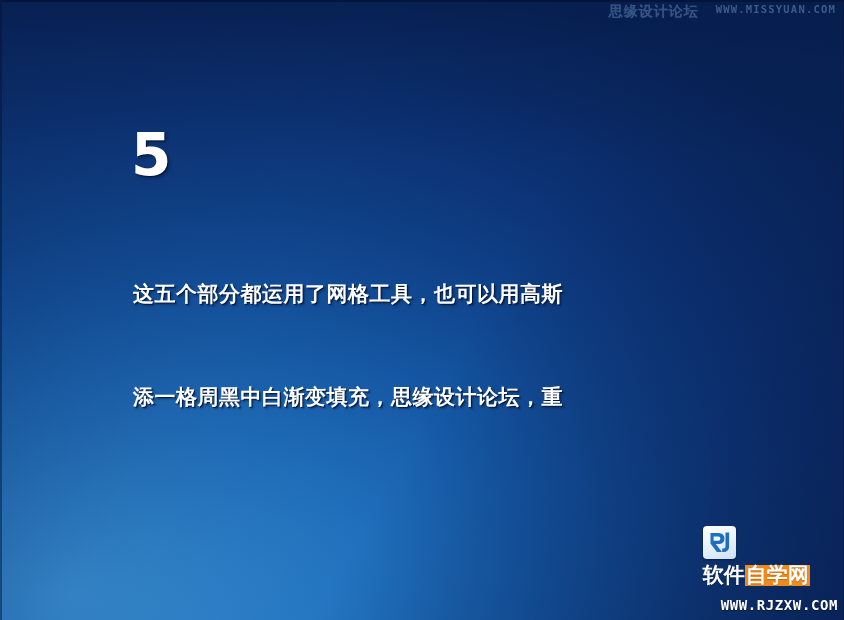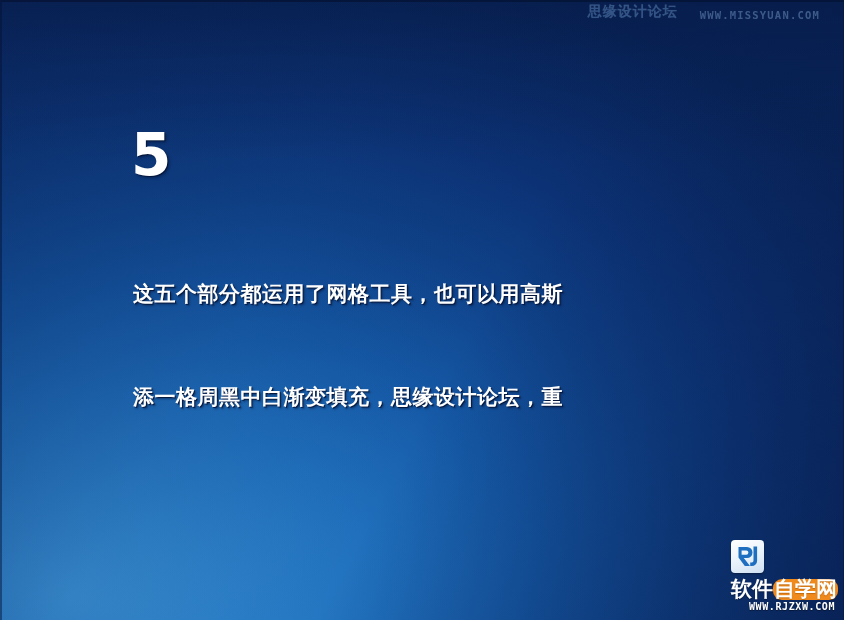--- a/index.html
+++ b/index.html
@@ -80,42 +80,43 @@
     white-space: pre-wrap;
     text-shadow:
       1px 1px 0 rgba(5,22,58,0.9),
       2px 2px 2px rgba(5,22,58,0.5);
   }
   .body-text .ln { display: block; white-space: pre; margin-top: 20px; }
 
   
   .wm-top {
     position: absolute;
-    right: 24px;
+    right: 8px;
     top: 3px;
     display: flex;
-    align-items: flex-end;
-    gap: 22px;
+    align-items: flex-start;
+    gap: 9px;
     opacity: 0.42;
     user-select: none;
   }
   .wm-top .wm-cn {
     font-family: "DejaVu Sans", "Liberation Sans", sans-serif;
     font-weight: 700;
     font-size: 14px;
     letter-spacing: 1px;
     color: #6f9ed6;
     text-shadow: 0 0 1px rgba(255,255,255,0.25);
   }
   .wm-top .wm-url {
     font-family: "DejaVu Sans Mono", "Liberation Mono", monospace;
     font-weight: 700;
     font-size: 10.5px;
     letter-spacing: 1.2px;
     color: #86aedc;
+    margin-left: 8px;
   }
 
   
   .logo {
     position: absolute;
     right: 6px;
     bottom: 8px;
     display: flex;
     align-items: flex-start;
     gap: 5px;
@@ -140,29 +141,28 @@
     font-weight: 700;
     font-size: 21px;
     letter-spacing: 0px;
   }
   .logo-cn .seg-a { color: #ffffff; text-shadow: 0 1px 1px rgba(0,0,0,0.4); }
   .logo-cn .seg-b {
     color: #ffffff;
     background: #f08a1c;
     padding: 0 1px;
     text-shadow: 0 1px 1px rgba(120,60,0,0.4);
-    border-radius: 9px;
   }
   .logo-url {
     font-family: "DejaVu Sans Mono", "Liberation Mono", monospace;
     font-weight: 700;
-    font-size: 10px;
+    font-size: 14px;
     letter-spacing: 0.6px;
     color: #ffffff;
-    margin-top: 2px;
+    margin-top: 12px;
     text-shadow: 0 1px 1px rgba(0,0,0,0.45);
     padding-left: 18px;
   }
 </style>
 </head>
 <body>
 
 <div class="slide">
 
   <div class="bg-base"></div>

